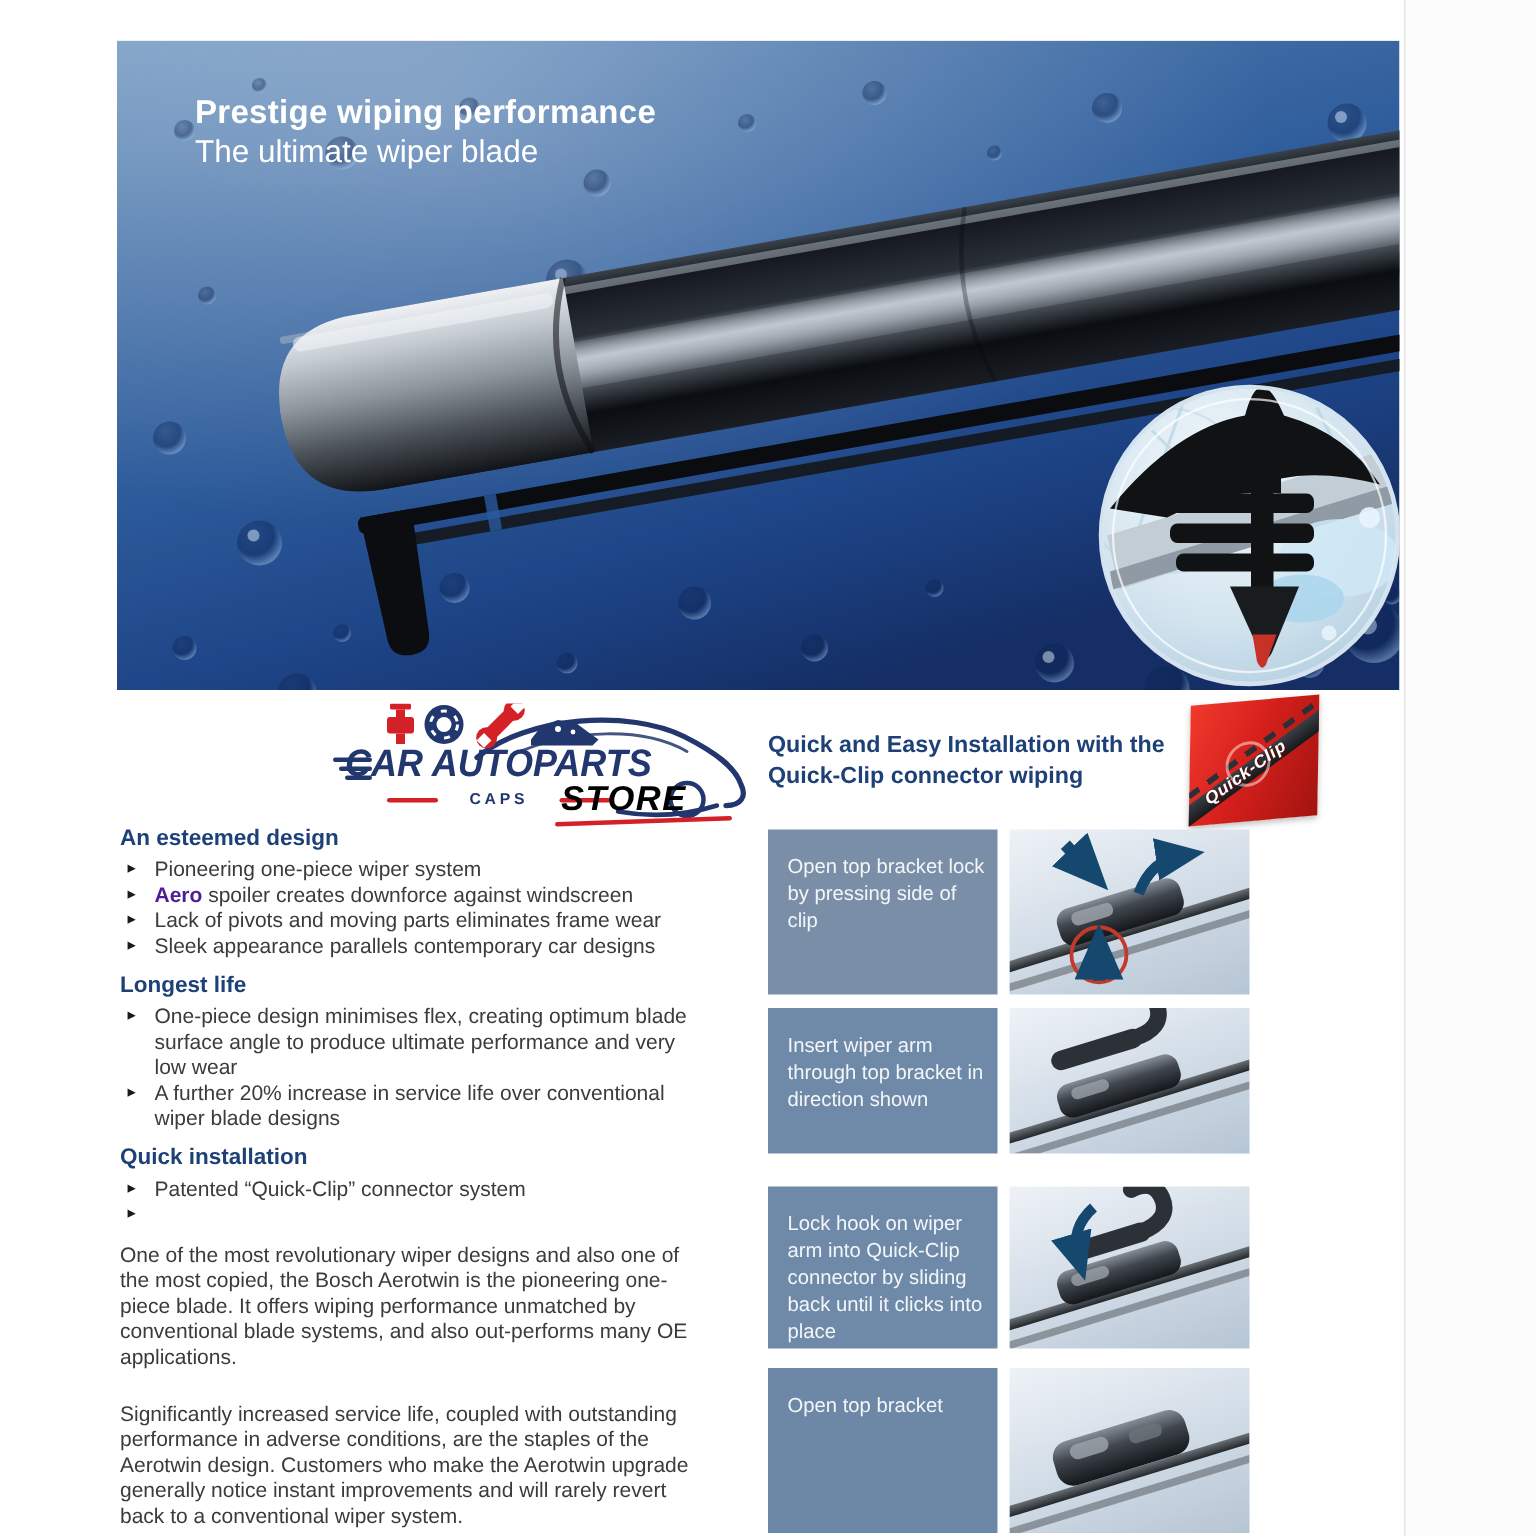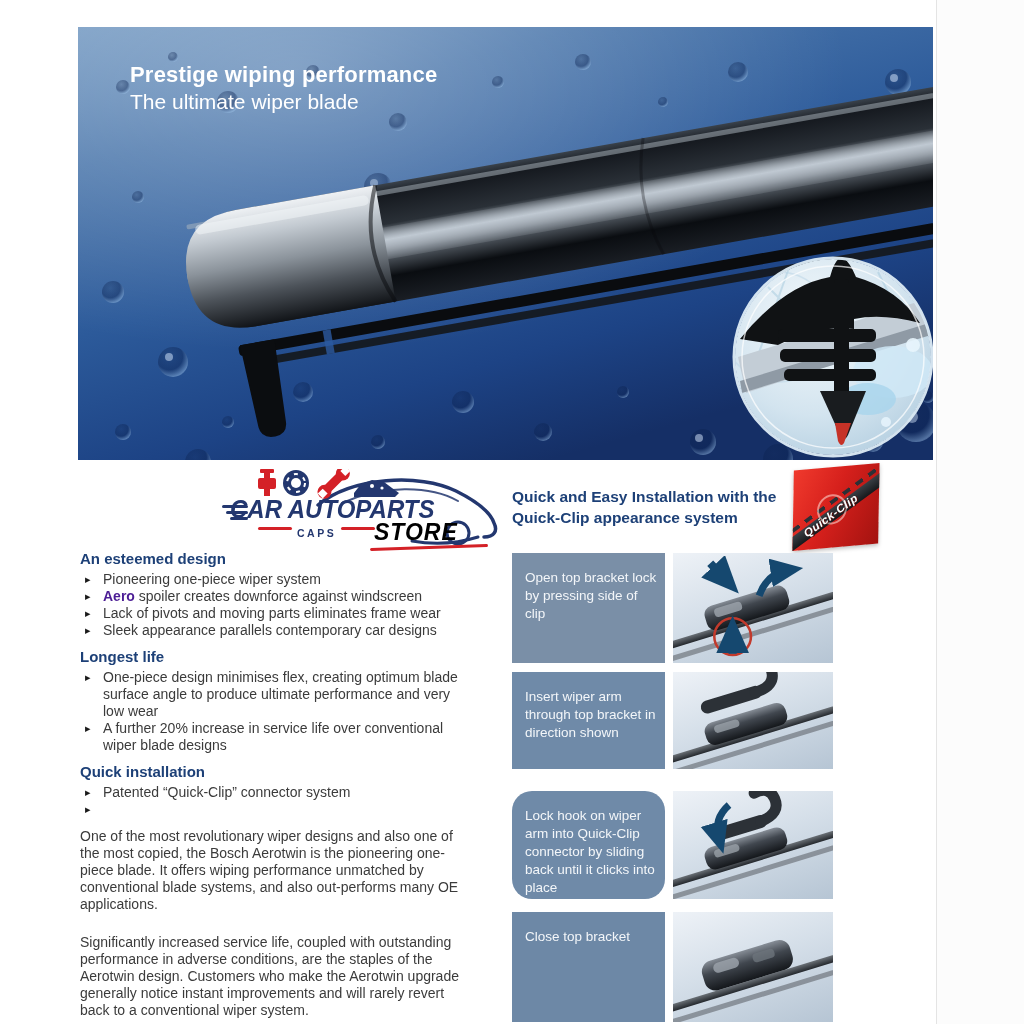--- a/index.html
+++ b/index.html
@@ -11,21 +11,21 @@
   .hero-text{position:absolute;left:52px;top:34px;color:#ffffff;}
   .hero-title{font-size:22px;font-weight:700;line-height:27px;letter-spacing:.2px;}
   .hero-sub{font-size:21px;font-weight:400;line-height:27px;}
   
   .edge{position:absolute;left:936px;top:0;width:88px;height:1024px;background:#fcfcfc;border-left:1px solid #e4e4e4;}
   
   .logo{position:absolute;left:222px;top:469px;width:282px;height:84px;}
   .logo svg{position:absolute;left:0;top:0;}
   .logo-main{position:absolute;left:8px;top:27px;font-size:24px;font-weight:800;font-style:italic;
              color:#23376f;letter-spacing:0;white-space:nowrap;transform:scaleY(1.06);}
-  .logo-caps-row{position:absolute;left:36px;top:58px;display:flex;gap:5px;}
+  .logo-caps-row{position:absolute;left:36px;top:58px;display:flex;align-items:center;gap:21px;}
   .redline{display:inline-block;width:34px;height:3px;background:#d42127;border-radius:2px;}
   .logo-caps{font-size:10.5px;font-weight:700;color:#23376f;letter-spacing:2.5px;}
   .logo-store{position:absolute;left:152px;top:50px;font-size:23px;font-weight:900;font-style:italic;
               color:#000000;letter-spacing:1px;}
   .swoosh{position:absolute;left:148px;top:77px;width:118px;height:3px;background:#d42127;border-radius:2px;transform:rotate(-2deg);}
   
   .leftcol{position:absolute;left:80px;top:550px;width:418px;color:#3b3b3b;}
   .leftcol h3{margin:9px 0 4px;font-size:15px;font-weight:700;color:#1d4077;}
   .leftcol h3:first-child{margin-top:0;}
   .leftcol ul{margin:0;padding:0;list-style:none;}
@@ -46,21 +46,21 @@
   .badge-circle{position:absolute;left:24px;top:27px;width:26px;height:26px;border:2px solid rgba(255,225,218,.55);border-radius:50%;}
   .badge-text{position:absolute;left:7px;top:42px;transform:rotate(-33deg);font-style:italic;font-weight:700;
               font-size:11.5px;color:#ffffff;text-shadow:1px 1px 0 rgba(90,8,6,.85);letter-spacing:.4px;white-space:nowrap;}
   
   .steps{position:absolute;left:512px;top:553px;width:321px;height:471px;}
   .step{position:absolute;left:0;display:flex;width:321px;}
   .s1{top:0;height:110px;}  .s2{top:119px;height:97px;}
   .s3{top:238px;height:108px;} .s4{top:359px;height:110px;}
   .slabel{width:153px;box-sizing:border-box;padding:16px 4px 0 13px;font-size:13.5px;line-height:18px;color:#f3f6f9;}
   .s1 .slabel{background:#7a8fa7;} .s2 .slabel{background:#6f8aa8;}
-  .s3 .slabel{background:#6f8aa8;border-radius:20px;} .s4 .slabel{background:#6d88a6;}
+  .s3 .slabel{background:#6f8aa8;} .s4 .slabel{background:#6d88a6;}
   .simg{width:160px;margin-left:8px;background:linear-gradient(160deg,#eef2f7 0%,#d5dfe9 45%,#b6c5d4 100%);overflow:hidden;}
   .simg svg{display:block;width:100%;height:100%;}
   .hiddendefs{position:absolute;width:0;height:0;}
 </style>
 </head>
 <body>
 
 <svg class="hiddendefs" aria-hidden="true">
   <defs>
     <linearGradient id="connG" x1="0" y1="0" x2="0" y2="1">
@@ -290,21 +290,21 @@
     <ul>
       <li><span class="bm">▸</span><span class="bt">Patented “Quick-Clip” connector system</span></li>
       <li><span class="bm">▸</span></li>
     </ul>
     <p>One of the most revolutionary wiper designs and also one of the most copied, the Bosch Aerotwin is the pioneering one-piece blade. It offers wiping performance unmatched by conventional blade systems, and also out-performs many OE applications.</p>
     <p>Significantly increased service life, coupled with outstanding performance in adverse conditions, are the staples of the Aerotwin design. Customers who make the Aerotwin upgrade generally notice instant improvements and will rarely revert back to a conventional wiper system.</p>
   </div>
 
   <div class="rhead">
     <div>Quick and Easy Installation with the</div>
-    <div>Quick-Clip appearance system</div>
+    <div>Quick-Clip connector wiping</div>
   </div>
 
   <div class="badge">
     <div class="badge-blade"></div>
     <div class="badge-circle"></div>
     <span class="badge-text">Quick-Clip</span>
   </div>
 
   <div class="steps">
 
@@ -353,21 +353,21 @@
             <rect x="42" y="48" width="26" height="8" rx="4" fill="#9aa1a9" opacity="0.8"></rect>
             <path d="M52,34 h44" stroke="#2c3137" stroke-width="13" stroke-linecap="round" fill="none"></path>
             <path d="M96,34 q22,-2 20,-18 q-2,-14 -18,-11" stroke="#2c3137" stroke-width="11" fill="none" stroke-linecap="round"></path>
           </g>
           <path d="M56,14 Q40,28 46,48" fill="none" stroke="#15486f" stroke-width="7" marker-end="url(#ah)"></path>
         </svg>
       </div>
     </div>
 
     <div class="step s4">
-      <div class="slabel">Close top bracket</div>
+      <div class="slabel">Open top bracket</div>
       <div class="simg">
         <svg viewBox="0 0 160 108" preserveAspectRatio="xMidYMid slice">
           <g transform="rotate(-17 80 60)">
             <rect x="-30" y="66" width="240" height="7" rx="3" fill="url(#cellRail)"></rect>
             <rect x="-30" y="80" width="240" height="5" rx="2" fill="#60666d" opacity="0.6"></rect>
             <rect x="32" y="36" width="90" height="30" rx="11" fill="url(#connG)"></rect>
             <rect x="44" y="40" width="26" height="10" rx="5" fill="#9aa1a9" opacity="0.85"></rect>
             <rect x="84" y="42" width="22" height="9" rx="4" fill="#6d747c" opacity="0.8"></rect>
           </g>
         </svg>

